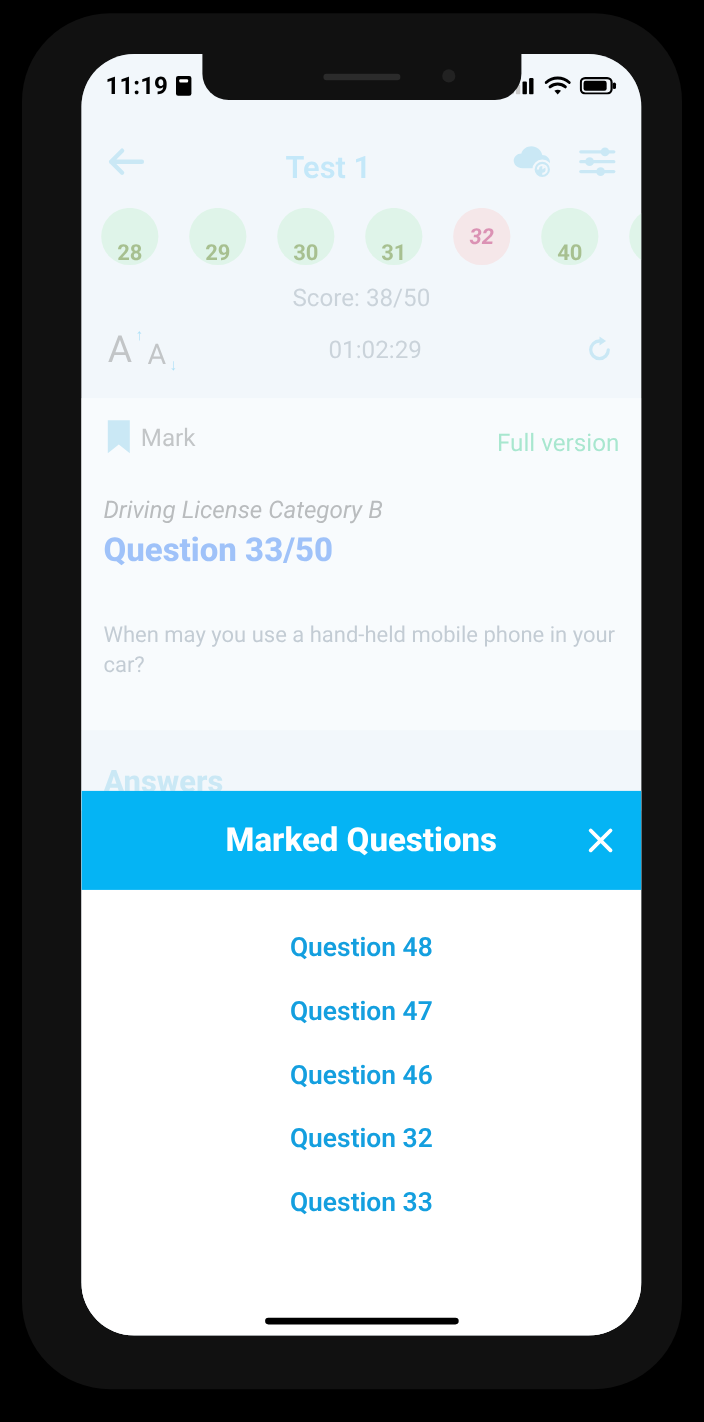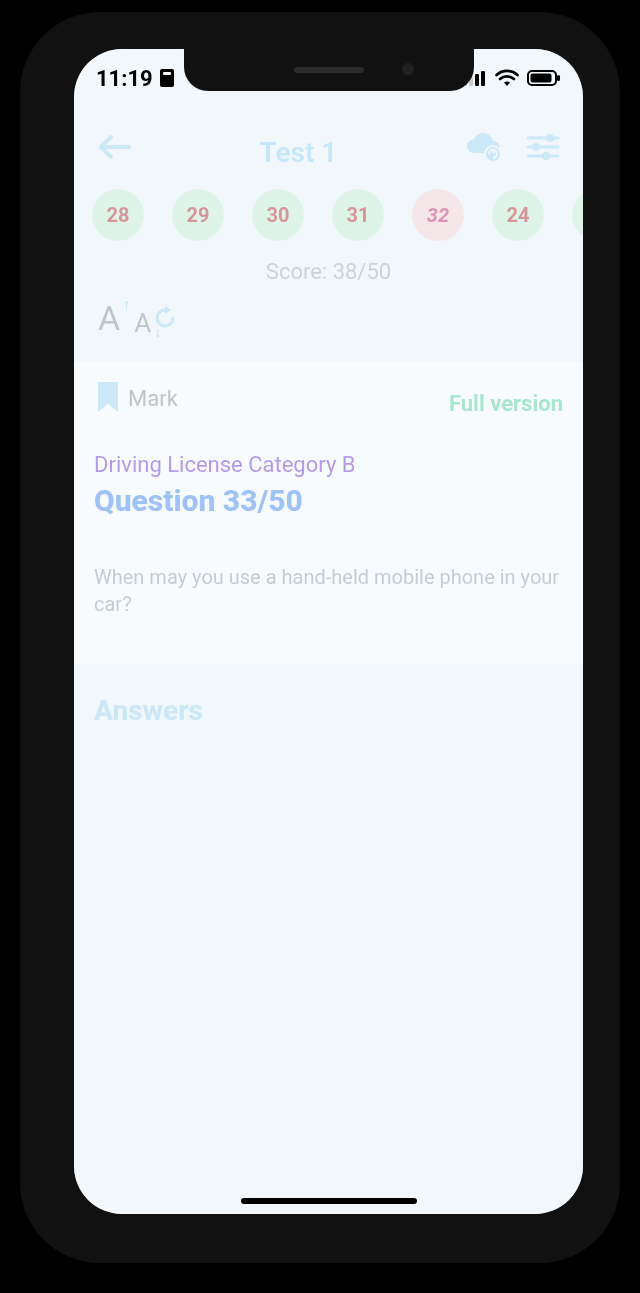--- a/index.html
+++ b/index.html
@@ -59,39 +59,39 @@
   .app-header {
     display:flex; align-items:flex-end; justify-content:space-between;
     padding: 26px 18px 20px 18px;
   }
   .app-header .title { flex:1; text-align:center; color:#8CD4F6; font-size:28px; font-weight:600; }
   .icon-btn { width:44px; height:44px; display:flex; align-items:center; justify-content:center; color:#8CD4F6; }
   .right-icons { display:flex; gap:16px; }
 
   .q-nav { display:flex; gap:28px; padding: 0 18px 18px 18px; overflow:hidden; }
   .q-chip { width:52px; height:52px; border-radius:50%; display:flex; align-items:center; justify-content:center; font-weight:700; font-size:20px; flex:0 0 auto; }
-  .q-chip.green { background:#C8F0D2; color:#b91c1c; }
+  .q-chip.green { background:#C8F0D2; color:#4d7c0f;align-items:flex-end; }
   .q-chip.red { background:#F8D2D2; color:#be185d;font-style:italic; }
 
   .score { text-align:center; color:#9AA6B2; font-size:22px; padding-bottom:14px; }
   .timer-row { display:flex; align-items:center; padding: 0 24px 24px 24px; }
   .font-controls { display:flex; align-items:flex-end; gap:14px; color:#9AA6B2; }
   .big-a { font-size:34px; font-weight:400; position:relative; color:#888; }
   .small-a { font-size:26px; font-weight:400; position:relative; color:#888; }
   .arrow-up { position:absolute; top:-2px; right:-10px; color:#62C6F2; font-size:14px; }
   .arrow-dn { position:absolute; bottom:-2px; right:-10px; color:#62C6F2; font-size:14px; }
   .timer { flex:1; text-align:center; color:#9AA6B2; font-size:22px; }
   .reload { color:#8CD4F6; }
 
   .question-card { background:#fff; padding: 18px 20px 46px 20px; }
   .mark-row { display:flex; align-items:flex-end; justify-content:space-between; }
   .mark-left { display:flex; align-items:center; gap:6px; color:#888; font-size:22px; }
   .bookmark-svg { color:#8CD4F6; }
-  .full-version { color:#4ED29A; font-size:22px; font-weight:700; }
-  .category { color:#6d28d9; font-size:22px; margin-top:36px; }
+  .full-version { color:#4ED29A; font-size:22px; font-weight:400; }
+  .category { color:#737373; font-size:22px; margin-top:36px;font-style:italic; }
   .q-count { color:#3b82f6; font-weight:800; font-size:30px; margin-top:6px; }
   .q-text { color:#8A97A4; font-size:20px; line-height:1.35; margin-top:46px; }
 
   .answers-bar { padding: 30px 20px 10px 20px; background:#F2F7FB; }
   .answers-title { color:#9AD6EE; font-weight:800; font-size:28px; }
 
   
   .modal { position:absolute; left:0; right:0; bottom:0; top: 670px; background:#fff; z-index:20; border-top-left-radius: 0; }
   .modal-header { background:#05B4F4; height:90px; display:flex; align-items:center; justify-content:center; position:relative; }
   .modal-title { color:#fff; font-size:30px; font-weight:800; }
@@ -191,34 +191,35 @@
           <div class="q-chip green">
               <span>30</span>
             </div>
           <div class="q-chip green">
               <span>31</span>
             </div>
           <div class="q-chip red">
               <span>32</span>
             </div>
           <div class="q-chip green">
-              <span>24</span>
+              <span>40</span>
             </div>
           <div class="q-chip green">
               <span>34</span>
             </div>
         </div>
 
         <div class="score">Score: 38/50</div>
 
         <div class="timer-row">
           <div class="font-controls">
             <span class="big-a">A<span class="arrow-up">↑</span></span>
             <span class="small-a">A<span class="arrow-dn">↓</span></span>
           </div>
+          <div class="timer">01:02:29</div>
           <div class="reload">
             <svg width="28" height="28" viewBox="0 0 28 28">
                 <path d="M22 14 A8 8 0 1 1 14 6" stroke="#9AD6EE" stroke-width="3" fill="none" stroke-linecap="round"></path>
                 <path d="M14 2 L20 6 L14 10 Z" fill="#9AD6EE"></path>
               </svg>
           </div>
         </div>
 
         <div class="question-card">
           <div class="mark-row">
@@ -238,17 +239,34 @@
         </div>
 
         <div class="answers-bar">
           <div class="answers-title">Answers</div>
         </div>
 
       </div>
 
       <div class="fade-overlay"></div>
 
+      <div class="modal">
+        <div class="modal-header">
+          <div class="modal-title">Marked Questions</div>
+          <div class="modal-close">
+            <svg width="26" height="26" viewBox="0 0 26 26">
+                <path d="M4 4 L22 22 M22 4 L4 22" stroke="#fff" stroke-width="3.5" stroke-linecap="round"></path>
+              </svg>
+          </div>
+        </div>
+        <div class="modal-list">
+          <div class="modal-item">Question 48</div>
+          <div class="modal-item">Question 47</div>
+          <div class="modal-item">Question 46</div>
+          <div class="modal-item">Question 32</div>
+          <div class="modal-item">Question 33</div>
+        </div>
+      </div>
 
       <div class="home-indicator"></div>
     </div>
   </div>
 </div>
 
 </body></html>

